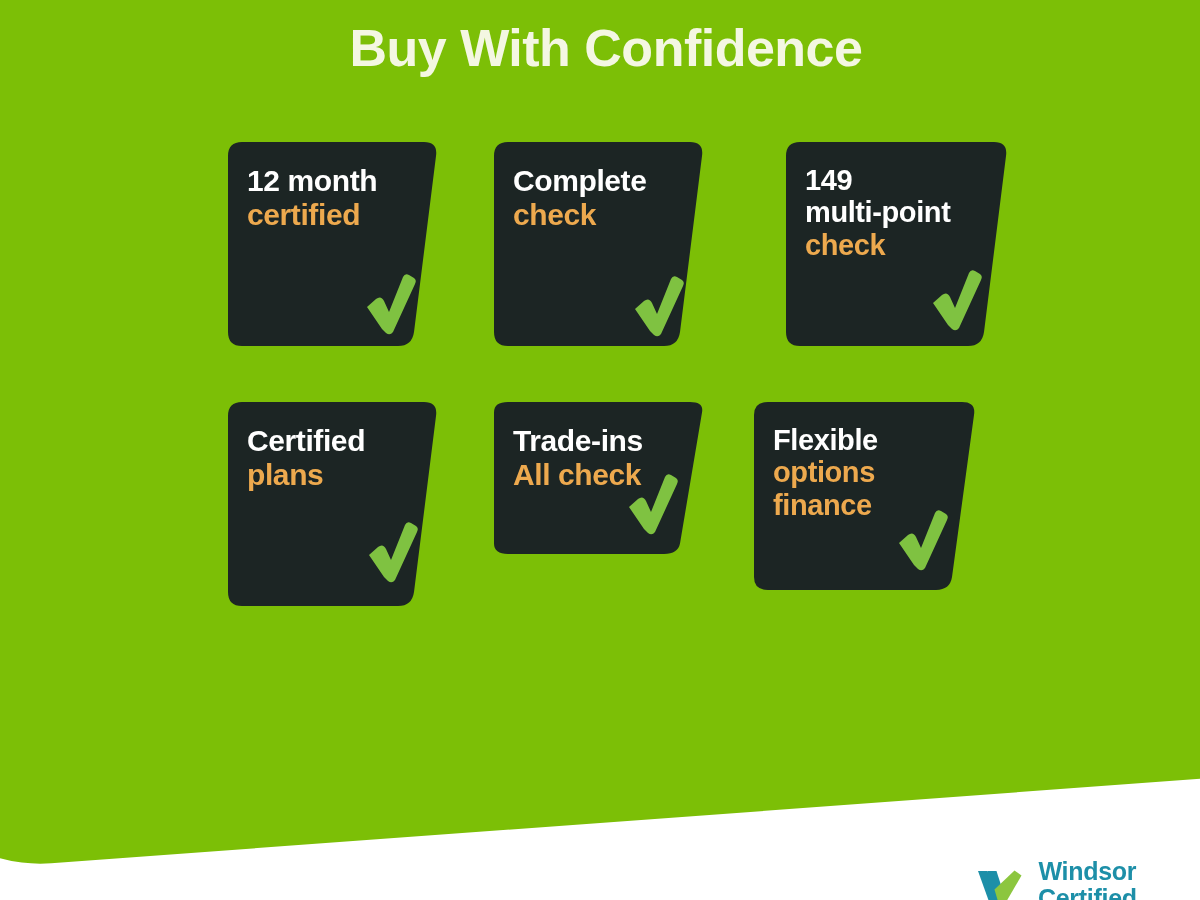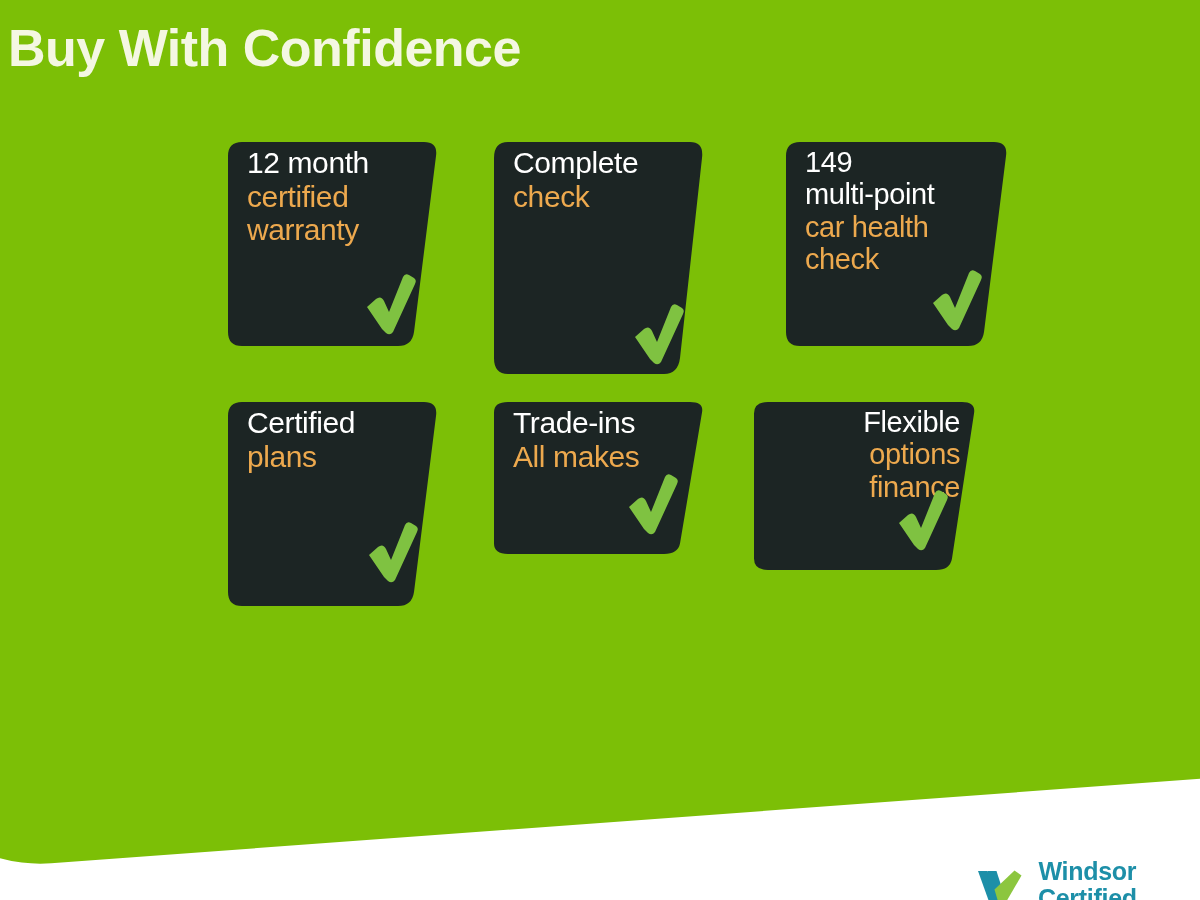--- a/index.html
+++ b/index.html
@@ -23,65 +23,65 @@
     transform:rotate(-4.2deg);
     transform-origin:50% 50%;
     z-index:0;
   }
 
   #content { position:absolute; inset:0; z-index:2; }
 
   
   #title {
     position:absolute;
-    top:22px; left:8px; width:1180px;
-    text-align:left;
+    top:22px; left:16px; width:1180px;
+    text-align:center;
     color:#F4F7E2;
     font-size:52px;
     font-weight:bold;
     letter-spacing:-0.5px;
     line-height:1.0;
     white-space:nowrap;
   }
 
   
   .card {
     position:absolute;
     color:#ffffff;
   }
   .card-bg { position:absolute; inset:0; }
   .card-bg svg { display:block; width:100%; height:100%; }
 
   .card-text {
     position:relative;
     z-index:3;
-    padding:4px 16px 0 19px;
+    padding:22px 16px 0 19px;
     font-size:30px;
-    font-weight:normal;
+    font-weight:bold;
     line-height:1.12;
     letter-spacing:-0.4px;
   }
   .ln { display:block; white-space:nowrap; }
   .ln.w { color:#FFFFFF; }
   .ln.o { color:#EDA94E; }
 
   .check {
     position:absolute;
     z-index:4;
     pointer-events:none;
   }
   .check svg { display:block; }
 
   
   #card-0 { left:228px; top:142px; width:210px; height:204px; }
-  #card-1 { left:494px; top:142px; width:210px; height:232px; }
+  #card-1 { left:494px; top:142px; width:210px; height:204px; }
   #card-2 { left:786px; top:142px; width:222px; height:204px; }
   #card-3 { left:228px; top:402px; width:210px; height:204px; }
   #card-4 { left:494px; top:402px; width:210px; height:152px; }
-  #card-5 { left:754px; top:402px; width:222px; height:168px;text-align:right; }
+  #card-5 { left:754px; top:402px; width:222px; height:188px; }
 
   #card-0 .check { right:22px; bottom:10px; }
   #card-1 .check { right:20px; bottom:8px; }
   #card-2 .check { right:26px; bottom:14px; }
   #card-3 .check { right:20px; bottom:22px; }
   #card-4 .check { right:26px; bottom:18px; }
   #card-5 .check { right:28px; bottom:18px; }
 
   #card-2 .card-text, #card-5 .card-text { font-size:29px; }
 
@@ -119,21 +119,20 @@
 
   <div class="card" id="card-0">
         <div class="card-bg">
           <svg viewBox="0 0 210 204" preserveAspectRatio="none">
             <path d="M 14 0 L 196 0 Q 210 0 208 14 L 186 190 Q 184 204 170 204 L 14 204 Q 0 204 0 190 L 0 14 Q 0 0 14 0 Z" fill="#1C2524"></path>
           </svg>
         </div>
         <div class="card-text">
           <span class="ln w">12 month</span>
           <span class="ln o">certified</span>
-          <span class="ln o">warranty</span>
         </div>
         <div class="check">
           <svg width="52" height="62" viewBox="0 0 52 62">
             <path d="M3 33 L12 25 Q17 21 20 27 L25 38 L39 3 Q41 -1 45 1 L50 4 Q53 6 51 10 L29 58 Q26 62 22 59 L18 55 Z" fill="#7FC241"></path>
           </svg>
         </div>
       </div>
       <div class="card" id="card-1">
         <div class="card-bg">
           <svg viewBox="0 0 210 204" preserveAspectRatio="none">
@@ -152,21 +151,20 @@
       </div>
       <div class="card" id="card-2">
         <div class="card-bg">
           <svg viewBox="0 0 222 204" preserveAspectRatio="none">
             <path d="M 14 0 L 208 0 Q 222 0 220 14 L 198 190 Q 196 204 182 204 L 14 204 Q 0 204 0 190 L 0 14 Q 0 0 14 0 Z" fill="#1C2524"></path>
           </svg>
         </div>
         <div class="card-text">
           <span class="ln w">149</span>
           <span class="ln w">multi-point</span>
-          <span class="ln o">car health</span>
           <span class="ln o">check</span>
         </div>
         <div class="check">
           <svg width="52" height="62" viewBox="0 0 52 62">
             <path d="M3 33 L12 25 Q17 21 20 27 L25 38 L39 3 Q41 -1 45 1 L50 4 Q53 6 51 10 L29 58 Q26 62 22 59 L18 55 Z" fill="#7FC241"></path>
           </svg>
         </div>
       </div>
       <div class="card" id="card-3">
         <div class="card-bg">
@@ -185,21 +183,21 @@
         </div>
       </div>
       <div class="card" id="card-4">
         <div class="card-bg">
           <svg viewBox="0 0 210 204" preserveAspectRatio="none">
             <path d="M 14 0 L 196 0 Q 210 0 208 14 L 186 190 Q 184 204 170 204 L 14 204 Q 0 204 0 190 L 0 14 Q 0 0 14 0 Z" fill="#1C2524"></path>
           </svg>
         </div>
         <div class="card-text">
           <span class="ln w">Trade-ins</span>
-          <span class="ln o">All makes</span>
+          <span class="ln o">All check</span>
         </div>
         <div class="check">
           <svg width="52" height="62" viewBox="0 0 52 62">
             <path d="M3 33 L12 25 Q17 21 20 27 L25 38 L39 3 Q41 -1 45 1 L50 4 Q53 6 51 10 L29 58 Q26 62 22 59 L18 55 Z" fill="#7FC241"></path>
           </svg>
         </div>
       </div>
       <div class="card" id="card-5">
         <div class="card-bg">
           <svg viewBox="0 0 222 204" preserveAspectRatio="none">

